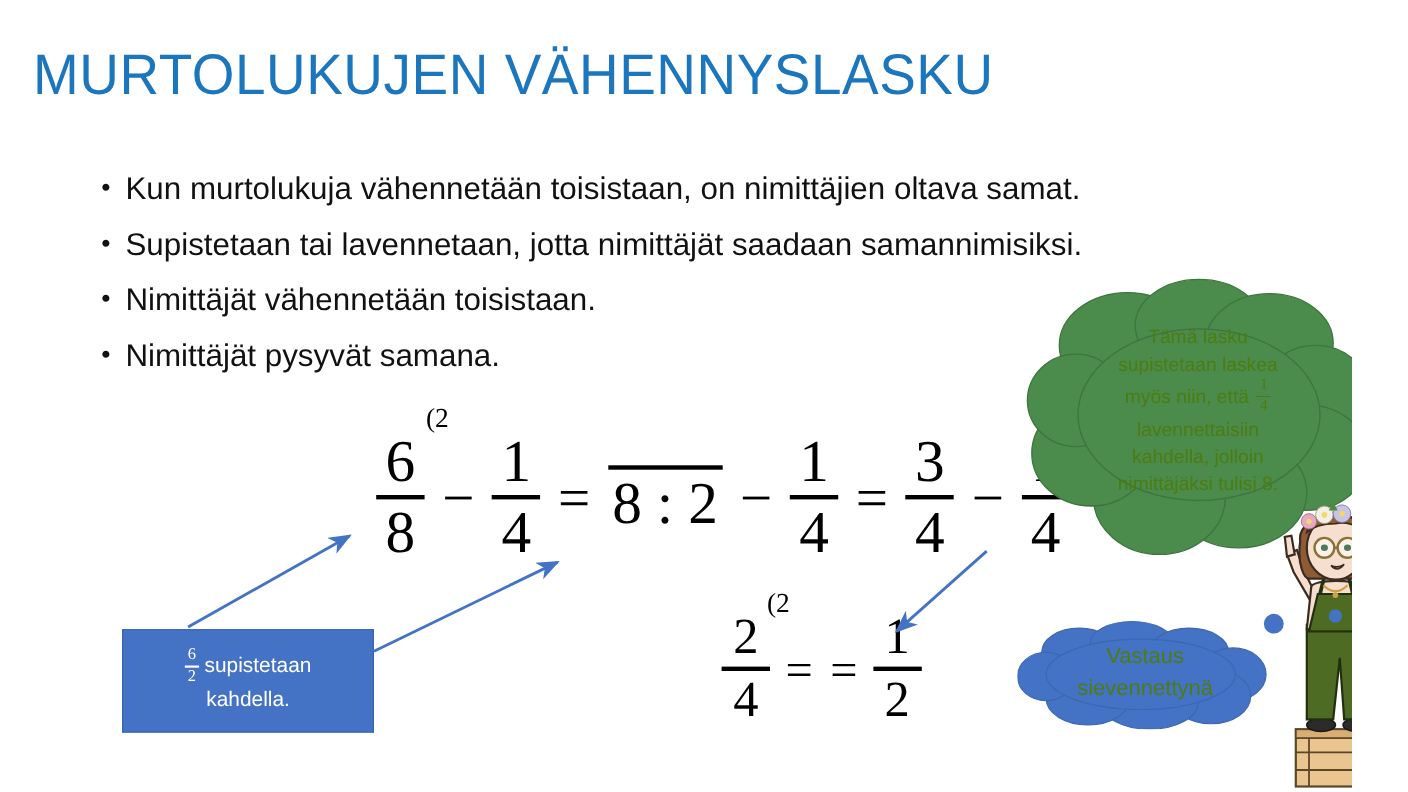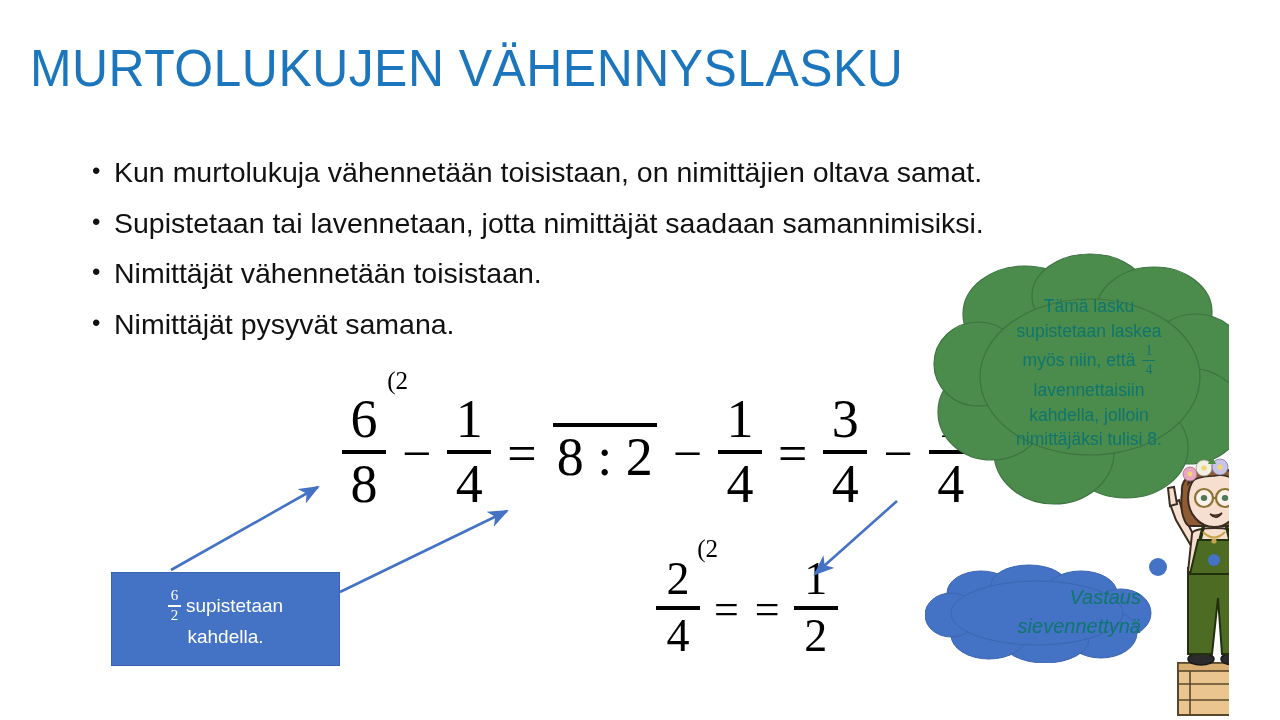--- a/index.html
+++ b/index.html
@@ -153,35 +153,35 @@
     min-width: 13px;
     height: 1.6px;
     background: currentColor;
     margin: 1.5px 0;
   }
 
   
   .cloud-wrap { position: absolute; }
   .cloud-text {
     position: absolute;
-    color: #0f766e;
-    text-align: right;
+    color: #4d7c0f;
+    text-align: center;
     line-height: 1.42;
   }
 
   #green-cloud { left: 930px; top: 252px; width: 320px; height: 262px; }
   #green-cloud .cloud-text {
     left: 30px; top: 42px; width: 258px;
     font-size: 17.5px;
   }
   #green-cloud .cloud-text .gline {
     display: flex; align-items: center; justify-content: center;
   }
 
-  #blue-cloud { left: 925px; top: 563px; width: 232px; height: 100px; font-style: italic; }
+  #blue-cloud { left: 925px; top: 563px; width: 232px; height: 100px; }
   #blue-cloud .cloud-text {
     left: 16px; top: 20px; width: 200px;
     font-size: 20px;
     line-height: 1.45;
   }
 
   
   #arrows {
     position: absolute; left: 0; top: 0;
     width: 1280px; height: 720px;

